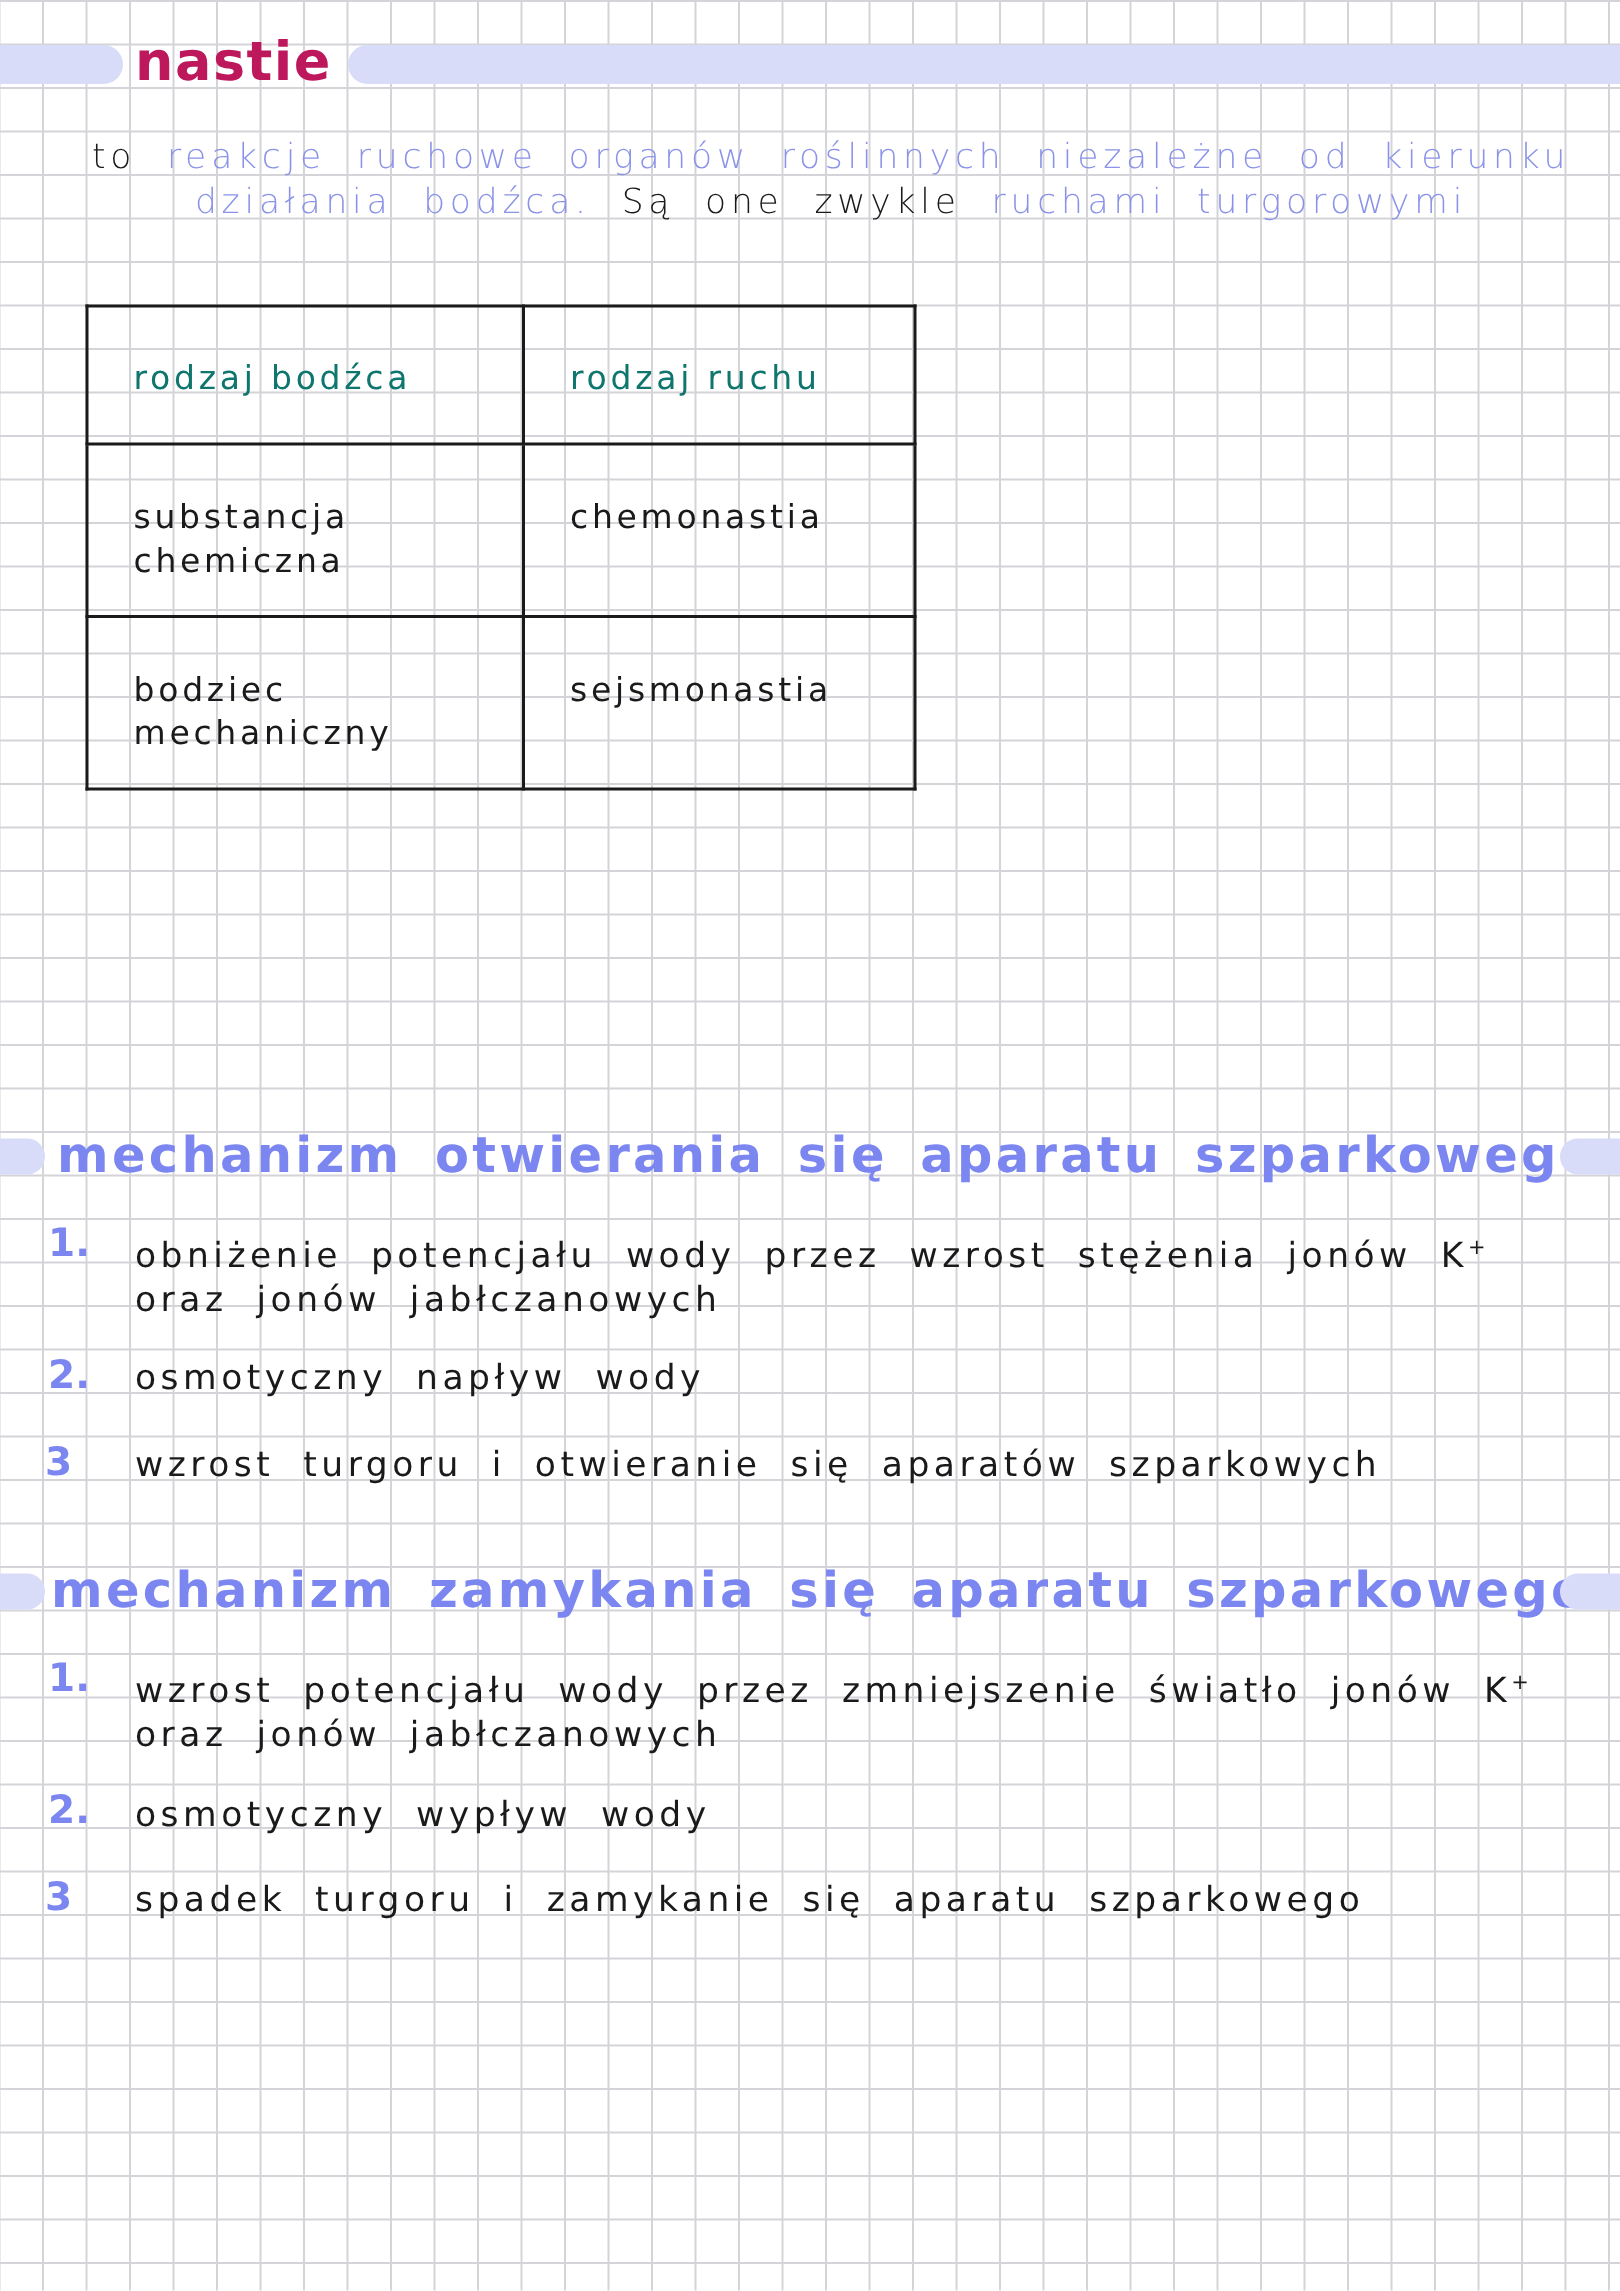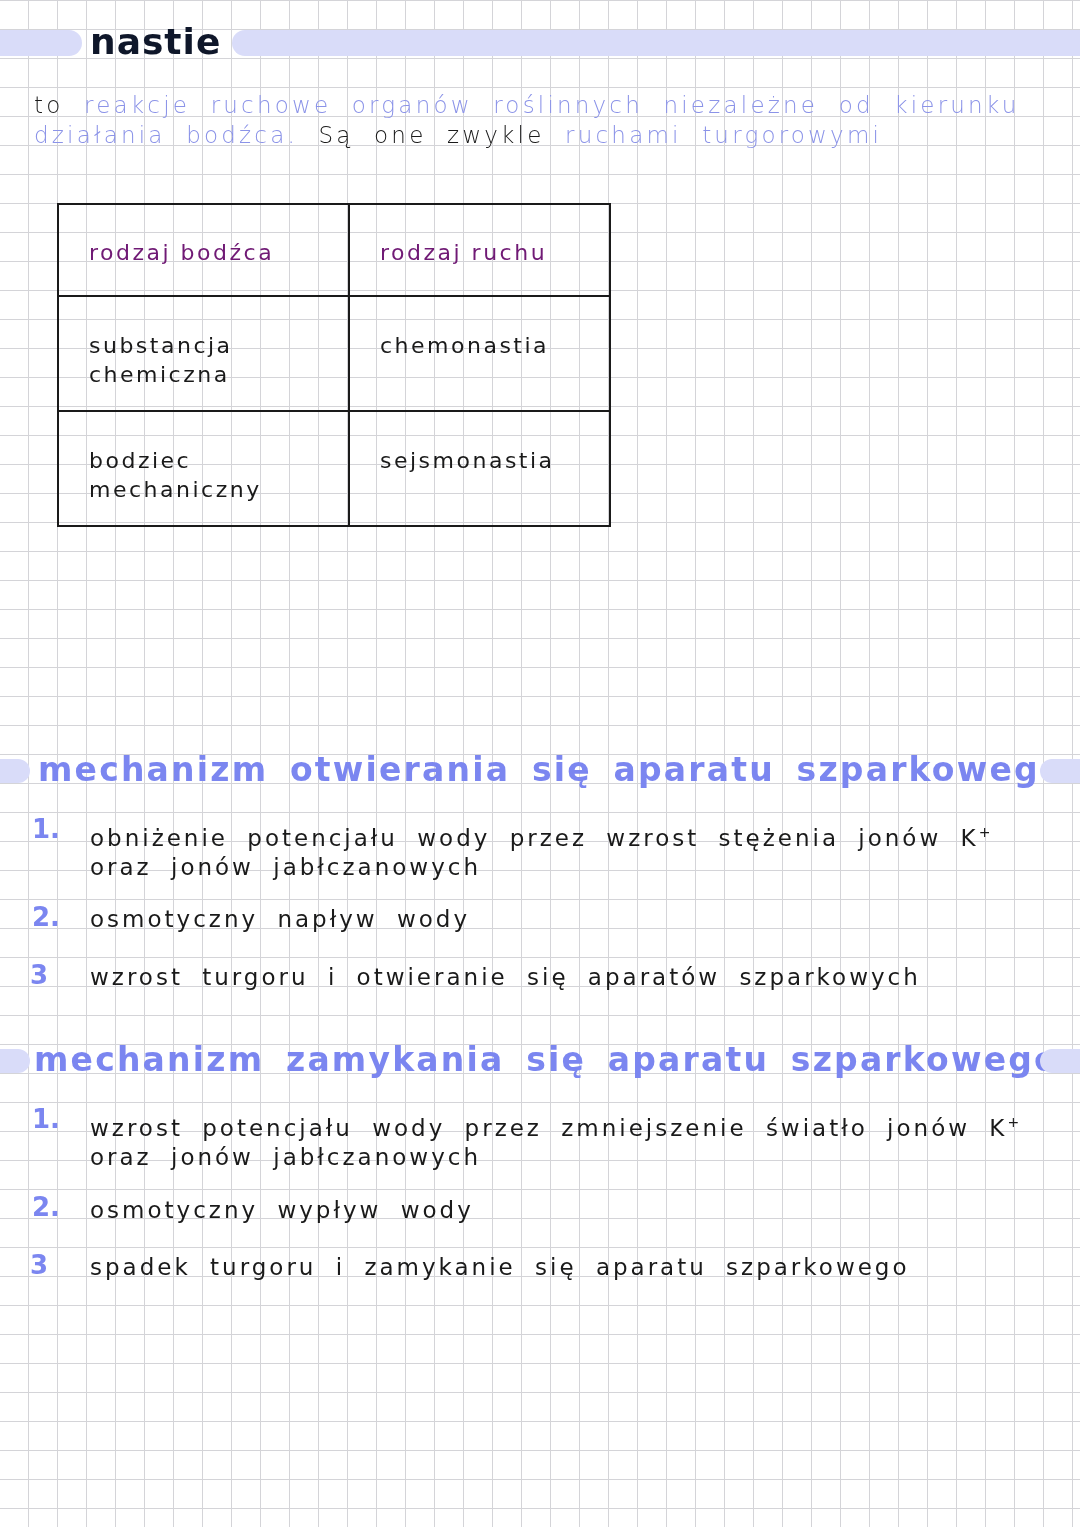--- a/index.html
+++ b/index.html
@@ -13,39 +13,39 @@
     background-position:28px 0px;
     font-family:"DejaVu Sans", sans-serif;
     color:#1a1a1a;
   }
   .abs { position:absolute; }
   
   .banner-left { left:0; top:30px; width:82px; height:26px; background:#d9dcf9; border-radius:0 14px 14px 0; }
   .banner-right { left:232px; top:30px; width:848px; height:26px; background:#d9dcf9; border-radius:14px 0 0 14px; }
   .title {
     left:90px; top:20px; font-family:"DejaVu Sans", sans-serif; font-weight:bold;
-    font-size:36px; color:#0f172a; letter-spacing:1px; line-height:44px;
+    font-size:36px; color:#be185d; letter-spacing:1px; line-height:44px;
   }
   .intro {
     left:34px; top:90px; width:1040px; font-size:23px; line-height:30px; letter-spacing:3.2px;
-    word-spacing:10px; font-family:"DejaVu Sans", sans-serif; font-weight:300;
+    word-spacing:10px; font-family:"DejaVu Sans", sans-serif; font-weight:300;text-align:center;
   }
   .hl { color:#8b93e8; }
   .dark { color:#1a1a1a; }
 
   table.nast {
     position:absolute; left:57px; top:203px; border-collapse:collapse;
     font-family:"DejaVu Sans", sans-serif; font-size:22px; letter-spacing:2.5px;
   }
   table.nast td {
     border:2px solid #1a1a1a; vertical-align:top; padding:0 0 0 30px;
   }
   table.nast td.c1 { width:259px; }
   table.nast td.c2 { width:229px; }
-  table.nast tr.h td { height:86px; color:#701a75; vertical-align:middle; padding-top:4px;border-radius:10px; }
+  table.nast tr.h td { height:86px; color:#0f766e; vertical-align:middle; padding-top:4px;border-radius:10px; }
   table.nast tr.r2 td { height:115px; padding-top:34px; box-sizing:border-box; line-height:29px; }
   table.nast tr.r1 td { height:86px; vertical-align:middle; padding-top:8px; }
   table.nast tr.h td.c2, table.nast tr.r1 td.c2, table.nast tr.r2 td.c2 { padding-left:30px; }
 
   .sec-title {
     font-family:"DejaVu Sans", sans-serif; font-weight:bold; font-size:33px;
     color:#7b86f0; letter-spacing:2.2px; word-spacing:8px; line-height:40px; white-space:nowrap;
   }
   .sec-pill-l { width:30px; height:24px; background:#d9dcf9; border-radius:0 12px 12px 0; left:0; }
   .sec-pill-r { width:40px; height:24px; background:#d9dcf9; border-radius:12px 0 0 12px; left:1040px; }

